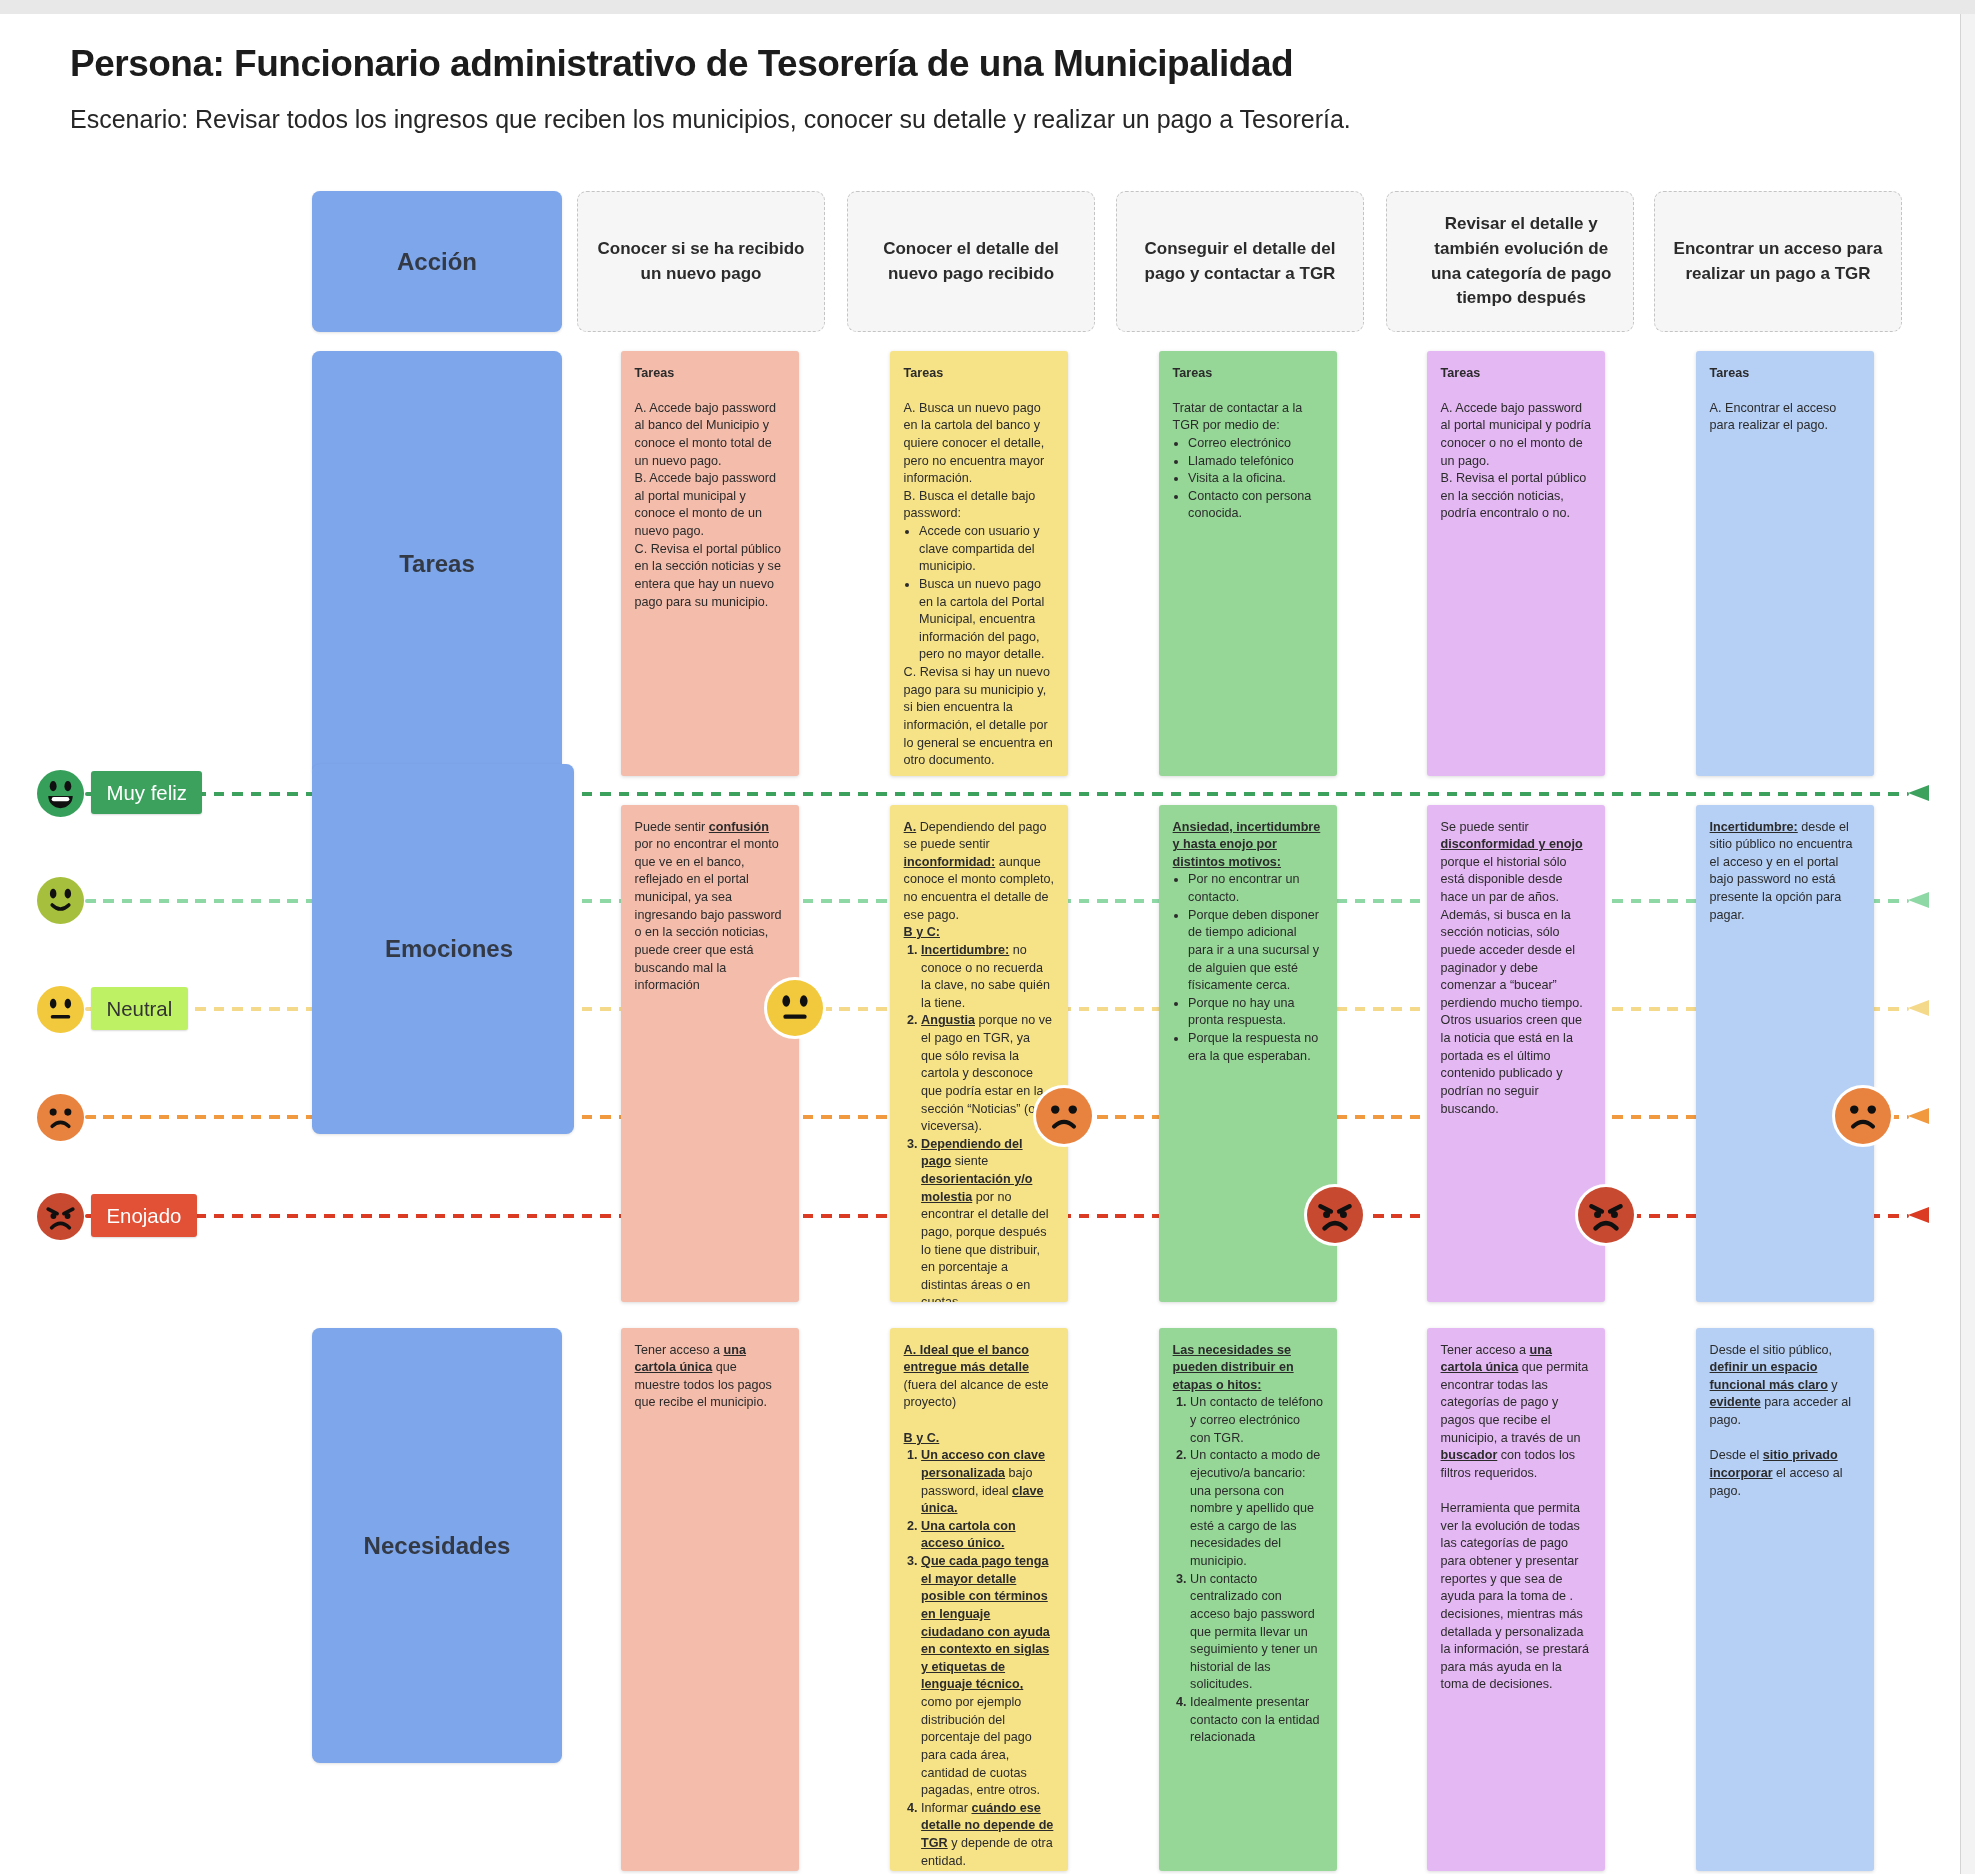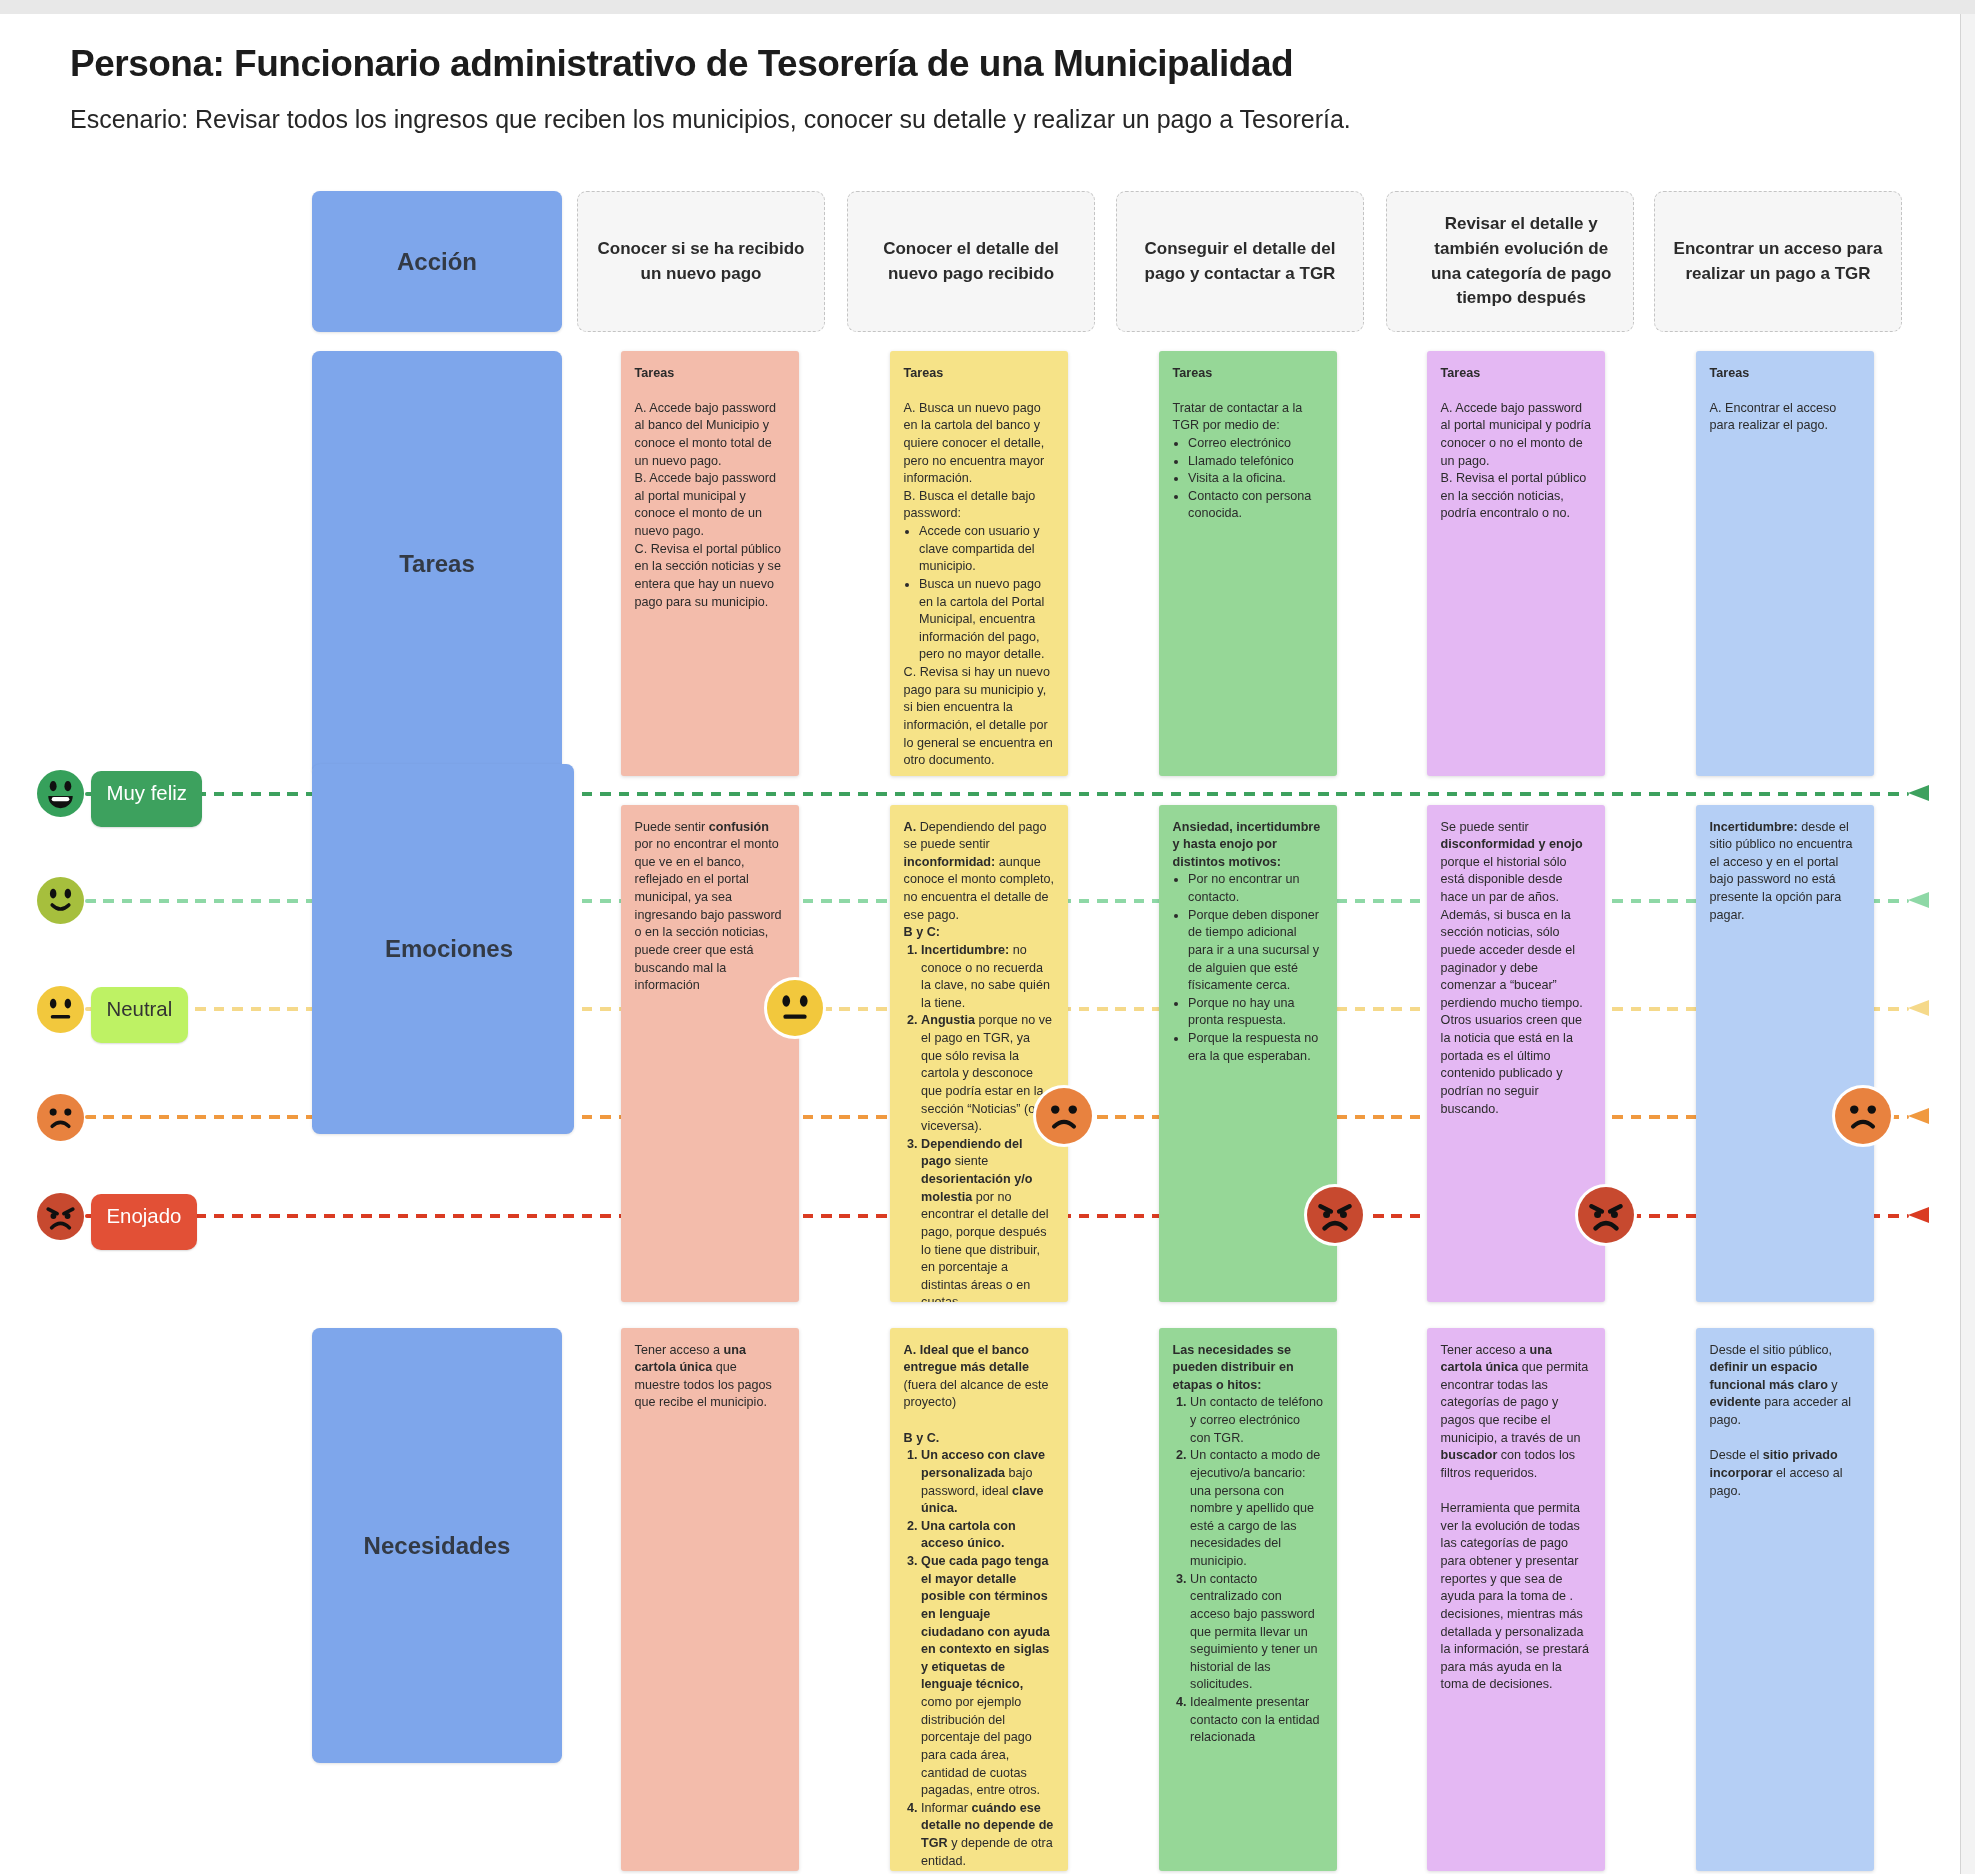--- a/index.html
+++ b/index.html
@@ -13,30 +13,30 @@
   .arrow{position:absolute;left:1908px;width:0;height:0;border-top:8.7px solid transparent;border-bottom:8.7px solid transparent;z-index:1;}
   
   .rowbox{position:absolute;left:312px;width:250px;background:#7ea6eb;border-radius:7.8px;display:flex;align-items:center;justify-content:center;z-index:2;box-shadow:0 1px 2.9px rgba(0,0,0,.12);}
   .rowbox span{font-size:24px;font-weight:700;color:#333a45;}
   
   .colhead{position:absolute;top:191px;width:248px;height:141px;background:#f6f6f6;border:1.9px dashed #c4c4c4;border-radius:9.7px;display:flex;align-items:center;justify-content:center;text-align:center;padding:0 13.6px;box-sizing:border-box;z-index:2;}
   .colhead span{font-size:17px;font-weight:700;color:#2b2b2b;line-height:1.45;}
   
   .card{position:absolute;width:178px;box-sizing:border-box;padding:13.6px;border-radius:2.9px;box-shadow:0 1px 3.9px rgba(0,0,0,.15);z-index:2;overflow:hidden;color:#2b2b2b;font-size:12.6px;line-height:1.4;}
   .card-title{font-weight:700;margin-bottom:17.5px;}
-  .card-body b{font-weight:700;}
+  .card-body b{font-weight:700;text-decoration:underline;}
   .card-body ul{margin:0;padding-left:15.5px;}
   .card-body ol{margin:0;padding-left:17.5px;}
   .card-body ol li::marker{font-weight:700;}
   .c1{left:621px;} .c2{left:890px;} .c3{left:1159px;} .c4{left:1427px;} .c5{left:1696px;}
   .r-tareas{top:351px;height:425px;} .r-emo{top:805px;height:497px;} .r-nec{top:1328px;height:543px;}
   .bg-pink{background:#f3bcab;} .bg-yellow{background:#f6e388;} .bg-green{background:#96d797;} .bg-purple{background:#e4b8f3;} .bg-blue{background:#b5cff5;}
   
   .scale-emoji{position:absolute;width:47px;height:47px;z-index:3;}
-  .chip{position:absolute;left:91px;height:56px;line-height:45px;padding:0 15.5px;border-radius:10px;font-size:20.4px;z-index:3;box-shadow:0 1px 1.9px rgba(0,0,0,.15);}
+  .chip{position:absolute;left:91px;height:43px;line-height:45px;padding:0 15.5px;border-radius:3px;font-size:20.4px;z-index:3;box-shadow:0 1px 1.9px rgba(0,0,0,.15);}
   .chip-green{background:#3da15e;color:#ffffff;}
   .chip-neutral{background:#bef264;color:#333333;}
   .chip-red{background:#e25036;color:#ffffff;}
   .marker{position:absolute;width:56px;height:56px;border:3.9px solid #ffffff;border-radius:50%;z-index:4;background:#fff;}
   .marker svg{display:block;width:56px;height:56px;}
 </style>
 </head>
 <body>
 
 <svg width="0" height="0" style="position:absolute" aria-hidden="true">

